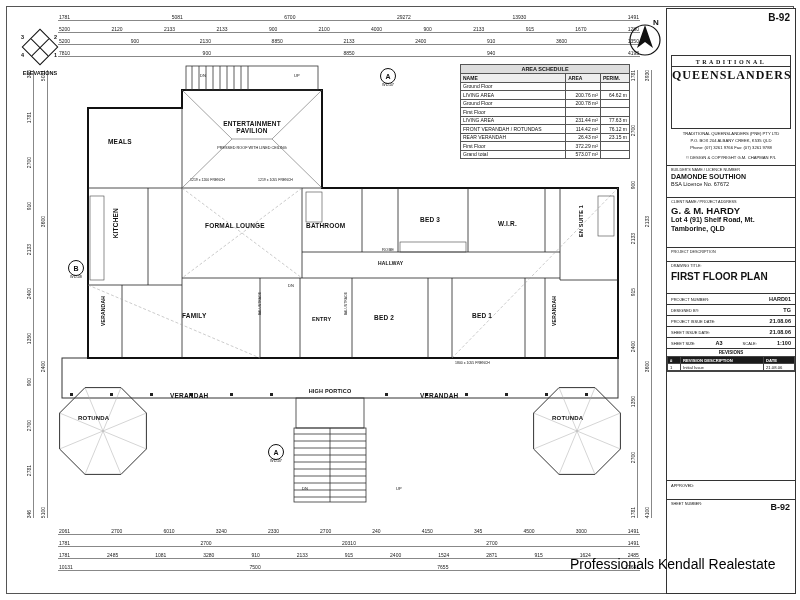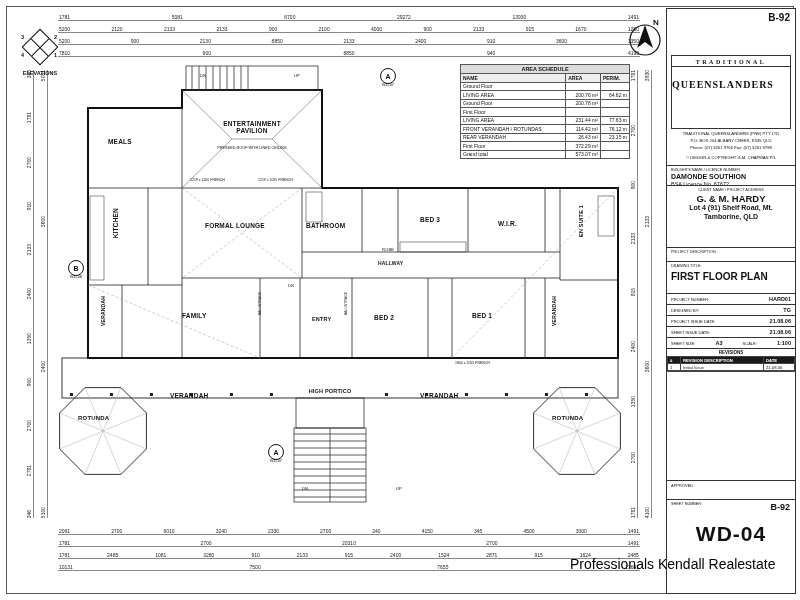--- a/index.html
+++ b/index.html
@@ -34,21 +34,21 @@
   .sched .sched-title th{text-align:center;font-weight:bold;background:#ddd;font-size:5.5px;}
   .sched .sched-head th{font-weight:bold;background:#eee;}
   .sched td:nth-child(2),.sched td:nth-child(3){text-align:right;white-space:nowrap;}
   
   .tb{position:absolute;left:666px;top:8px;width:128px;height:584px;border:1px solid #333;background:#fff;}
   .tb-codetop{position:absolute;top:3px;right:5px;font-size:10px;font-weight:bold;}
   .tb-logo{position:absolute;left:4px;top:46px;right:4px;height:72px;border:1px solid #333;}
   .logo-black{height:40px;background:#0a0a0a;display:flex;flex-direction:column;align-items:center;justify-content:flex-end;padding-bottom:2px;}
   .logo-script{font-family:"DejaVu Serif",serif;font-style:italic;color:#fff;font-size:10px;line-height:1;}
   .brand1{font-family:"Liberation Serif",serif;font-weight:bold;font-size:6px;letter-spacing:2.5px;text-align:center;margin-top:3px;border-bottom:1px solid #333;padding-bottom:1px;}
-  .brand2{font-family:"Liberation Serif",serif;font-weight:bold;font-size:10px;letter-spacing:1px;text-align:left;margin-top:12px;}
+  .brand2{font-family:"Liberation Serif",serif;font-weight:bold;font-size:12px;letter-spacing:1px;text-align:right;margin-top:1px;}
   .tb-company{position:absolute;left:2px;right:2px;top:121px;text-align:center;font-size:4.2px;line-height:1.7;}
   .tb-copy{position:absolute;left:2px;right:2px;top:146px;text-align:center;font-size:4.2px;}
   .tb-sec{position:absolute;left:0;right:0;border-top:1px solid #333;padding:2px 4px;box-sizing:border-box;}
   .seclbl{font-size:3.8px;color:#222;}
   .bname{font-size:7px;font-weight:bold;margin-top:1px;}
   .blic{font-size:5.5px;margin-top:1px;}
   .cname{font-size:9.5px;font-weight:bold;margin-top:1px;}
   .caddr{font-size:7px;font-weight:bold;line-height:1.25;}
   .dtitle{font-size:10px;font-weight:bold;margin-top:3px;}
   .frow{display:flex;justify-content:space-between;align-items:baseline;border-top:1px solid #333;padding:2px 4px;}
@@ -453,21 +453,21 @@
       <div>Phone: (07) 3261 9766   Fax: (07) 3261 9788</div>
     </div>
     <div class="tb-copy">© DESIGN &amp; COPYRIGHT G.M. CHAPMAN P/L</div>
 
     <div class="tb-sec" style="top:156px;height:32px;">
       <div class="seclbl">BUILDER'S NAME / LICENCE NUMBER</div>
       <div class="bname">DAMONDE SOUTHION</div>
       <div class="blic">BSA Licence No. 67672</div>
     </div>
 
-    <div class="tb-sec" style="top:176px;height:50px;text-align:center;">
+    <div class="tb-sec" style="top:188px;height:50px;">
       <div class="seclbl">CLIENT NAME / PROJECT ADDRESS</div>
       <div class="cname">G. &amp; M. HARDY</div>
       <div class="caddr">Lot 4 (91) Shelf Road, Mt.</div>
       <div class="caddr">Tamborine, QLD</div>
     </div>
 
     <div class="tb-sec" style="top:238px;height:14px;">
       <div class="seclbl">PROJECT DESCRIPTION</div>
     </div>
 
@@ -519,19 +519,18 @@
       </table>
       <div class="revspace"></div>
 
       <div class="frow" style="height:14px;">
         <span class="fl">APPROVED:</span>
       </div>
 
       <div class="sheetnum" style="border-top:1px solid #333;">
         <span class="sn-lbl">SHEET NUMBER:</span>
         <span class="sn-code">B-92</span>
-        <div class="sn-big">WD-04</div>
       </div>
     </div>
   </div>
 
   <div class="footer">Professionals Kendall Realestate</div>
 </div>
 
 </body></html>

